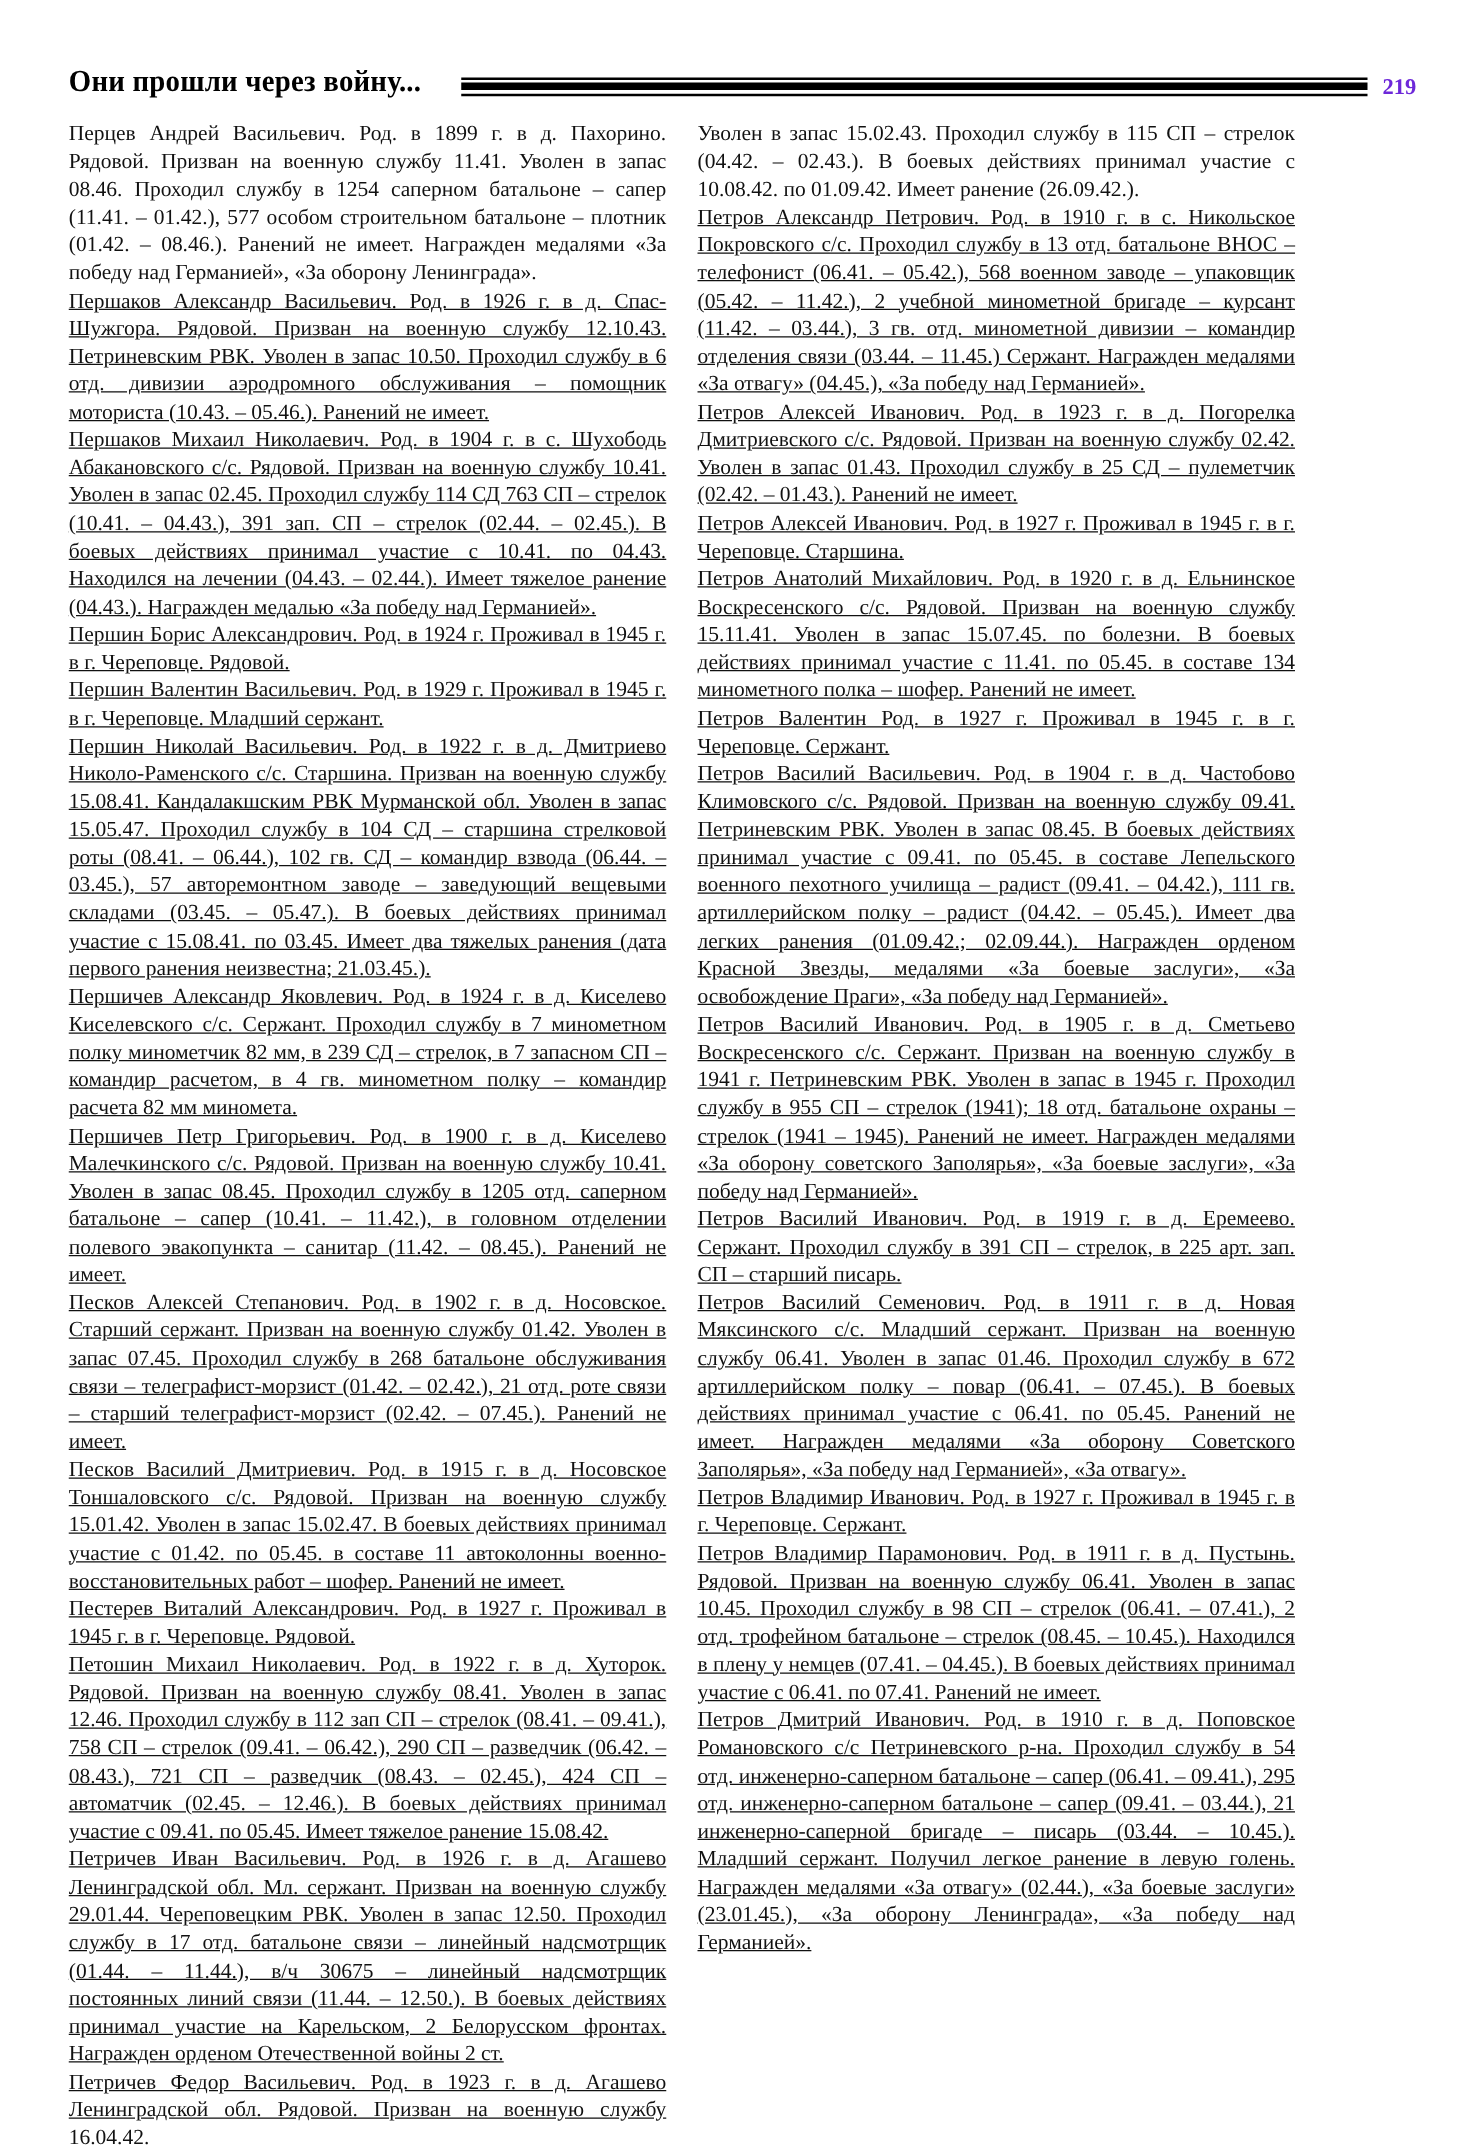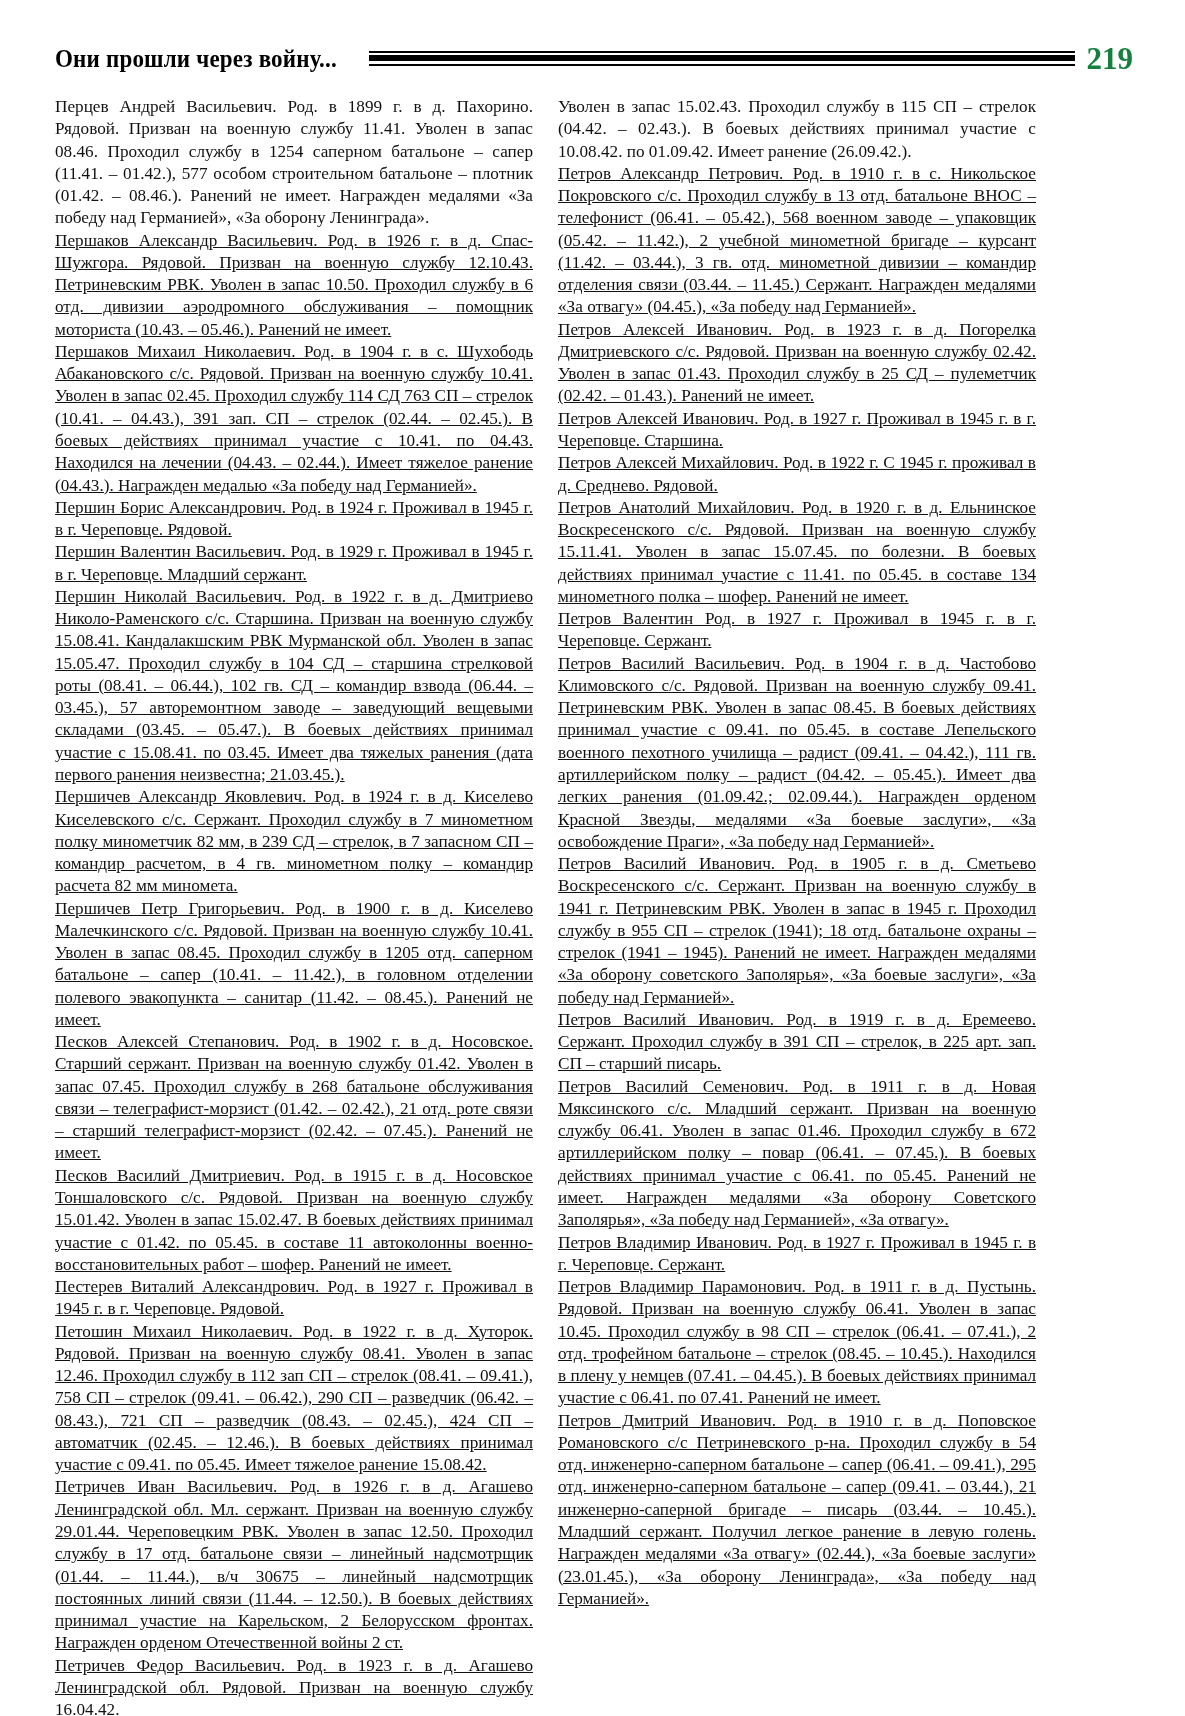--- a/index.html
+++ b/index.html
@@ -23,21 +23,21 @@
   }
 
   
   .header {
     position: absolute;
     left: 55px;
     top: 38px;
     width: 1078px;
     height: 42px;
     display: flex;
-    align-items: center;
+    align-items: flex-end;
     gap: 0px;
   }
   .header-title {
     font-family: "Liberation Serif", "DejaVu Serif", serif;
     font-size: 24.5px;
     font-weight: 700;
     letter-spacing: 0.2px;
     white-space: nowrap;
     color: #000;
     transform: scaleX(0.94);
@@ -52,23 +52,23 @@
   .header-rules .r {
     position: absolute;
     left: 0;
     right: 0;
     background: #000;
   }
   .header-rules .r1 { top: 2px;  height: 2px; }
   .header-rules .r2 { top: 6px;  height: 6px; }
   .header-rules .r3 { top: 15px; height: 2px; }
   .header-page {
-    font-size: 31px;
+    font-size: 18px;
     font-weight: 700;
-    color: #15803d;
+    color: #6d28d9;
     white-space: nowrap;
   }
 
   
   .columns {
     position: absolute;
     left: 55px;
     top: 96px;
     width: 1078px;
     height: 1570px;
@@ -121,21 +121,20 @@
         <p class="entry">Пестерев Виталий Александрович. Род. в 1927 г. Проживал в 1945 г. в г. Череповце. Рядовой.</p>
         <p class="entry">Петошин Михаил Николаевич. Род. в 1922 г. в д. Хуторок. Рядовой. Призван на военную службу 08.41. Уволен в запас 12.46. Проходил службу в 112 зап СП – стрелок (08.41. – 09.41.), 758 СП – стрелок (09.41. – 06.42.), 290 СП – разведчик (06.42. – 08.43.), 721 СП – разведчик (08.43. – 02.45.), 424 СП – автоматчик (02.45. – 12.46.). В боевых действиях принимал участие с 09.41. по 05.45. Имеет тяжелое ранение 15.08.42.</p>
         <p class="entry">Петричев Иван Васильевич. Род. в 1926 г. в д. Агашево Ленинградской обл. Мл. сержант. Призван на военную службу 29.01.44. Череповецким РВК. Уволен в запас 12.50. Проходил службу в 17 отд. батальоне связи – линейный надсмотрщик (01.44. – 11.44.), в/ч 30675 – линейный надсмотрщик постоянных линий связи (11.44. – 12.50.). В боевых действиях принимал участие на Карельском, 2 Белорусском фронтах. Награжден орденом Отечественной войны 2 ст.</p>
         <p class="entry">Петричев Федор Васильевич. Род. в 1923 г. в д. Агашево Ленинградской обл. Рядовой. Призван на военную службу 16.04.42.</p>
       </div>
     <div class="col" id="col1">
         <p class="entry">Уволен в запас 15.02.43. Проходил службу в 115 СП – стрелок (04.42. – 02.43.). В боевых действиях принимал участие с 10.08.42. по 01.09.42. Имеет ранение (26.09.42.).</p>
         <p class="entry">Петров Александр Петрович. Род. в 1910 г. в с. Никольское Покровского с/с. Проходил службу в 13 отд. батальоне ВНОС – телефонист (06.41. – 05.42.), 568 военном заводе – упаковщик (05.42. – 11.42.), 2 учебной минометной бригаде – курсант (11.42. – 03.44.), 3 гв. отд. минометной дивизии – командир отделения связи (03.44. – 11.45.) Сержант. Награжден медалями «За отвагу» (04.45.), «За победу над Германией».</p>
         <p class="entry">Петров Алексей Иванович. Род. в 1923 г. в д. Погорелка Дмитриевского с/с. Рядовой. Призван на военную службу 02.42. Уволен в запас 01.43. Проходил службу в 25 СД – пулеметчик (02.42. – 01.43.). Ранений не имеет.</p>
         <p class="entry">Петров Алексей Иванович. Род. в 1927 г. Проживал в 1945 г. в г. Череповце. Старшина.</p>
-        <p class="entry">Петров Алексей Михайлович. Род. в 1922 г. С 1945 г. проживал в д. Среднево. Рядовой.</p>
         <p class="entry">Петров Анатолий Михайлович. Род. в 1920 г. в д. Ельнинское Воскресенского с/с. Рядовой. Призван на военную службу 15.11.41. Уволен в запас 15.07.45. по болезни. В боевых действиях принимал участие с 11.41. по 05.45. в составе 134 минометного полка – шофер. Ранений не имеет.</p>
         <p class="entry">Петров Валентин Род. в 1927 г. Проживал в 1945 г. в г. Череповце. Сержант.</p>
         <p class="entry">Петров Василий Васильевич. Род. в 1904 г. в д. Частобово Климовского с/с. Рядовой. Призван на военную службу 09.41. Петриневским РВК. Уволен в запас 08.45. В боевых действиях принимал участие с 09.41. по 05.45. в составе Лепельского военного пехотного училища – радист (09.41. – 04.42.), 111 гв. артиллерийском полку – радист (04.42. – 05.45.). Имеет два легких ранения (01.09.42.; 02.09.44.). Награжден орденом Красной Звезды, медалями «За боевые заслуги», «За освобождение Праги», «За победу над Германией».</p>
         <p class="entry">Петров Василий Иванович. Род. в 1905 г. в д. Сметьево Воскресенского с/с. Сержант. Призван на военную службу в 1941 г. Петриневским РВК. Уволен в запас в 1945 г. Проходил службу в 955 СП – стрелок (1941); 18 отд. батальоне охраны – стрелок (1941 – 1945). Ранений не имеет. Награжден медалями «За оборону советского Заполярья», «За боевые заслуги», «За победу над Германией».</p>
         <p class="entry">Петров Василий Иванович. Род. в 1919 г. в д. Еремеево. Сержант. Проходил службу в 391 СП – стрелок, в 225 арт. зап. СП – старший писарь.</p>
         <p class="entry">Петров Василий Семенович. Род. в 1911 г. в д. Новая Мяксинского с/с. Младший сержант. Призван на военную службу 06.41. Уволен в запас 01.46. Проходил службу в 672 артиллерийском полку – повар (06.41. – 07.45.). В боевых действиях принимал участие с 06.41. по 05.45. Ранений не имеет. Награжден медалями «За оборону Советского Заполярья», «За победу над Германией», «За отвагу».</p>
         <p class="entry">Петров Владимир Иванович. Род. в 1927 г. Проживал в 1945 г. в г. Череповце. Сержант.</p>
         <p class="entry">Петров Владимир Парамонович. Род. в 1911 г. в д. Пустынь. Рядовой. Призван на военную службу 06.41. Уволен в запас 10.45. Проходил службу в 98 СП – стрелок (06.41. – 07.41.), 2 отд. трофейном батальоне – стрелок (08.45. – 10.45.). Находился в плену у немцев (07.41. – 04.45.). В боевых действиях принимал участие с 06.41. по 07.41. Ранений не имеет.</p>
         <p class="entry">Петров Дмитрий Иванович. Род. в 1910 г. в д. Поповское Романовского с/с Петриневского р-на. Проходил службу в 54 отд. инженерно-саперном батальоне – сапер (06.41. – 09.41.), 295 отд. инженерно-саперном батальоне – сапер (09.41. – 03.44.), 21 инженерно-саперной бригаде – писарь (03.44. – 10.45.). Младший сержант. Получил легкое ранение в левую голень. Награжден медалями «За отвагу» (02.44.), «За боевые заслуги» (23.01.45.), «За оборону Ленинграда», «За победу над Германией».</p>
       </div>

